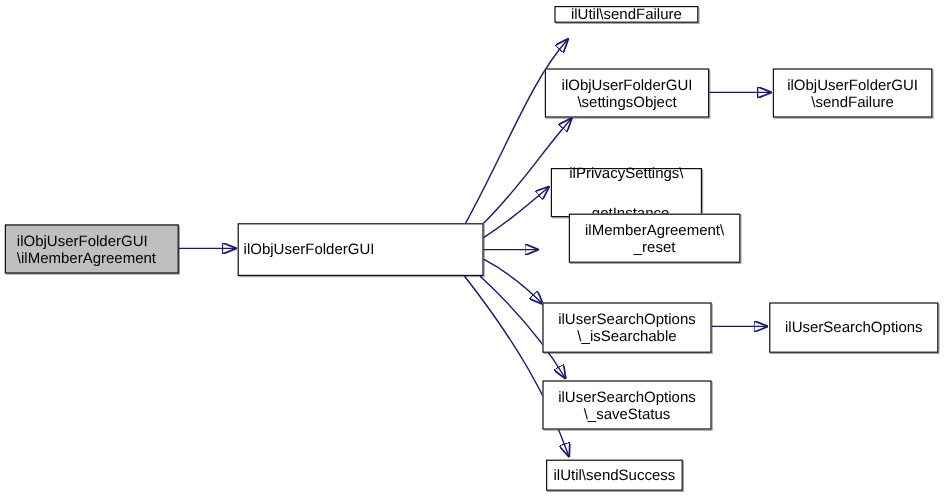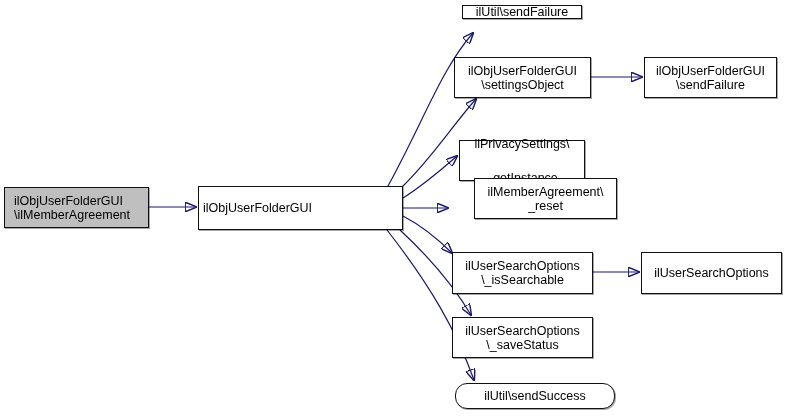--- a/index.html
+++ b/index.html
@@ -103,17 +103,17 @@
 
   <div class="node" style="left:641px; top:252px; width:141px; height:42px;">
     <span>ilUserSearchOptions</span>
   </div>
 
   <div class="node" style="left:452px; top:317px; width:141px; height:41px;">
     <span>ilUserSearchOptions</span>
     <span>\_saveStatus</span>
   </div>
 
-  <div class="node" style="left:455px; top:383px; width:160px; height:26px;border-radius:12px;">
+  <div class="node" style="left:455px; top:383px; width:114px; height:26px;">
     <span>ilUtil\sendSuccess</span>
   </div>
 
 </div>
 
 </body></html>

